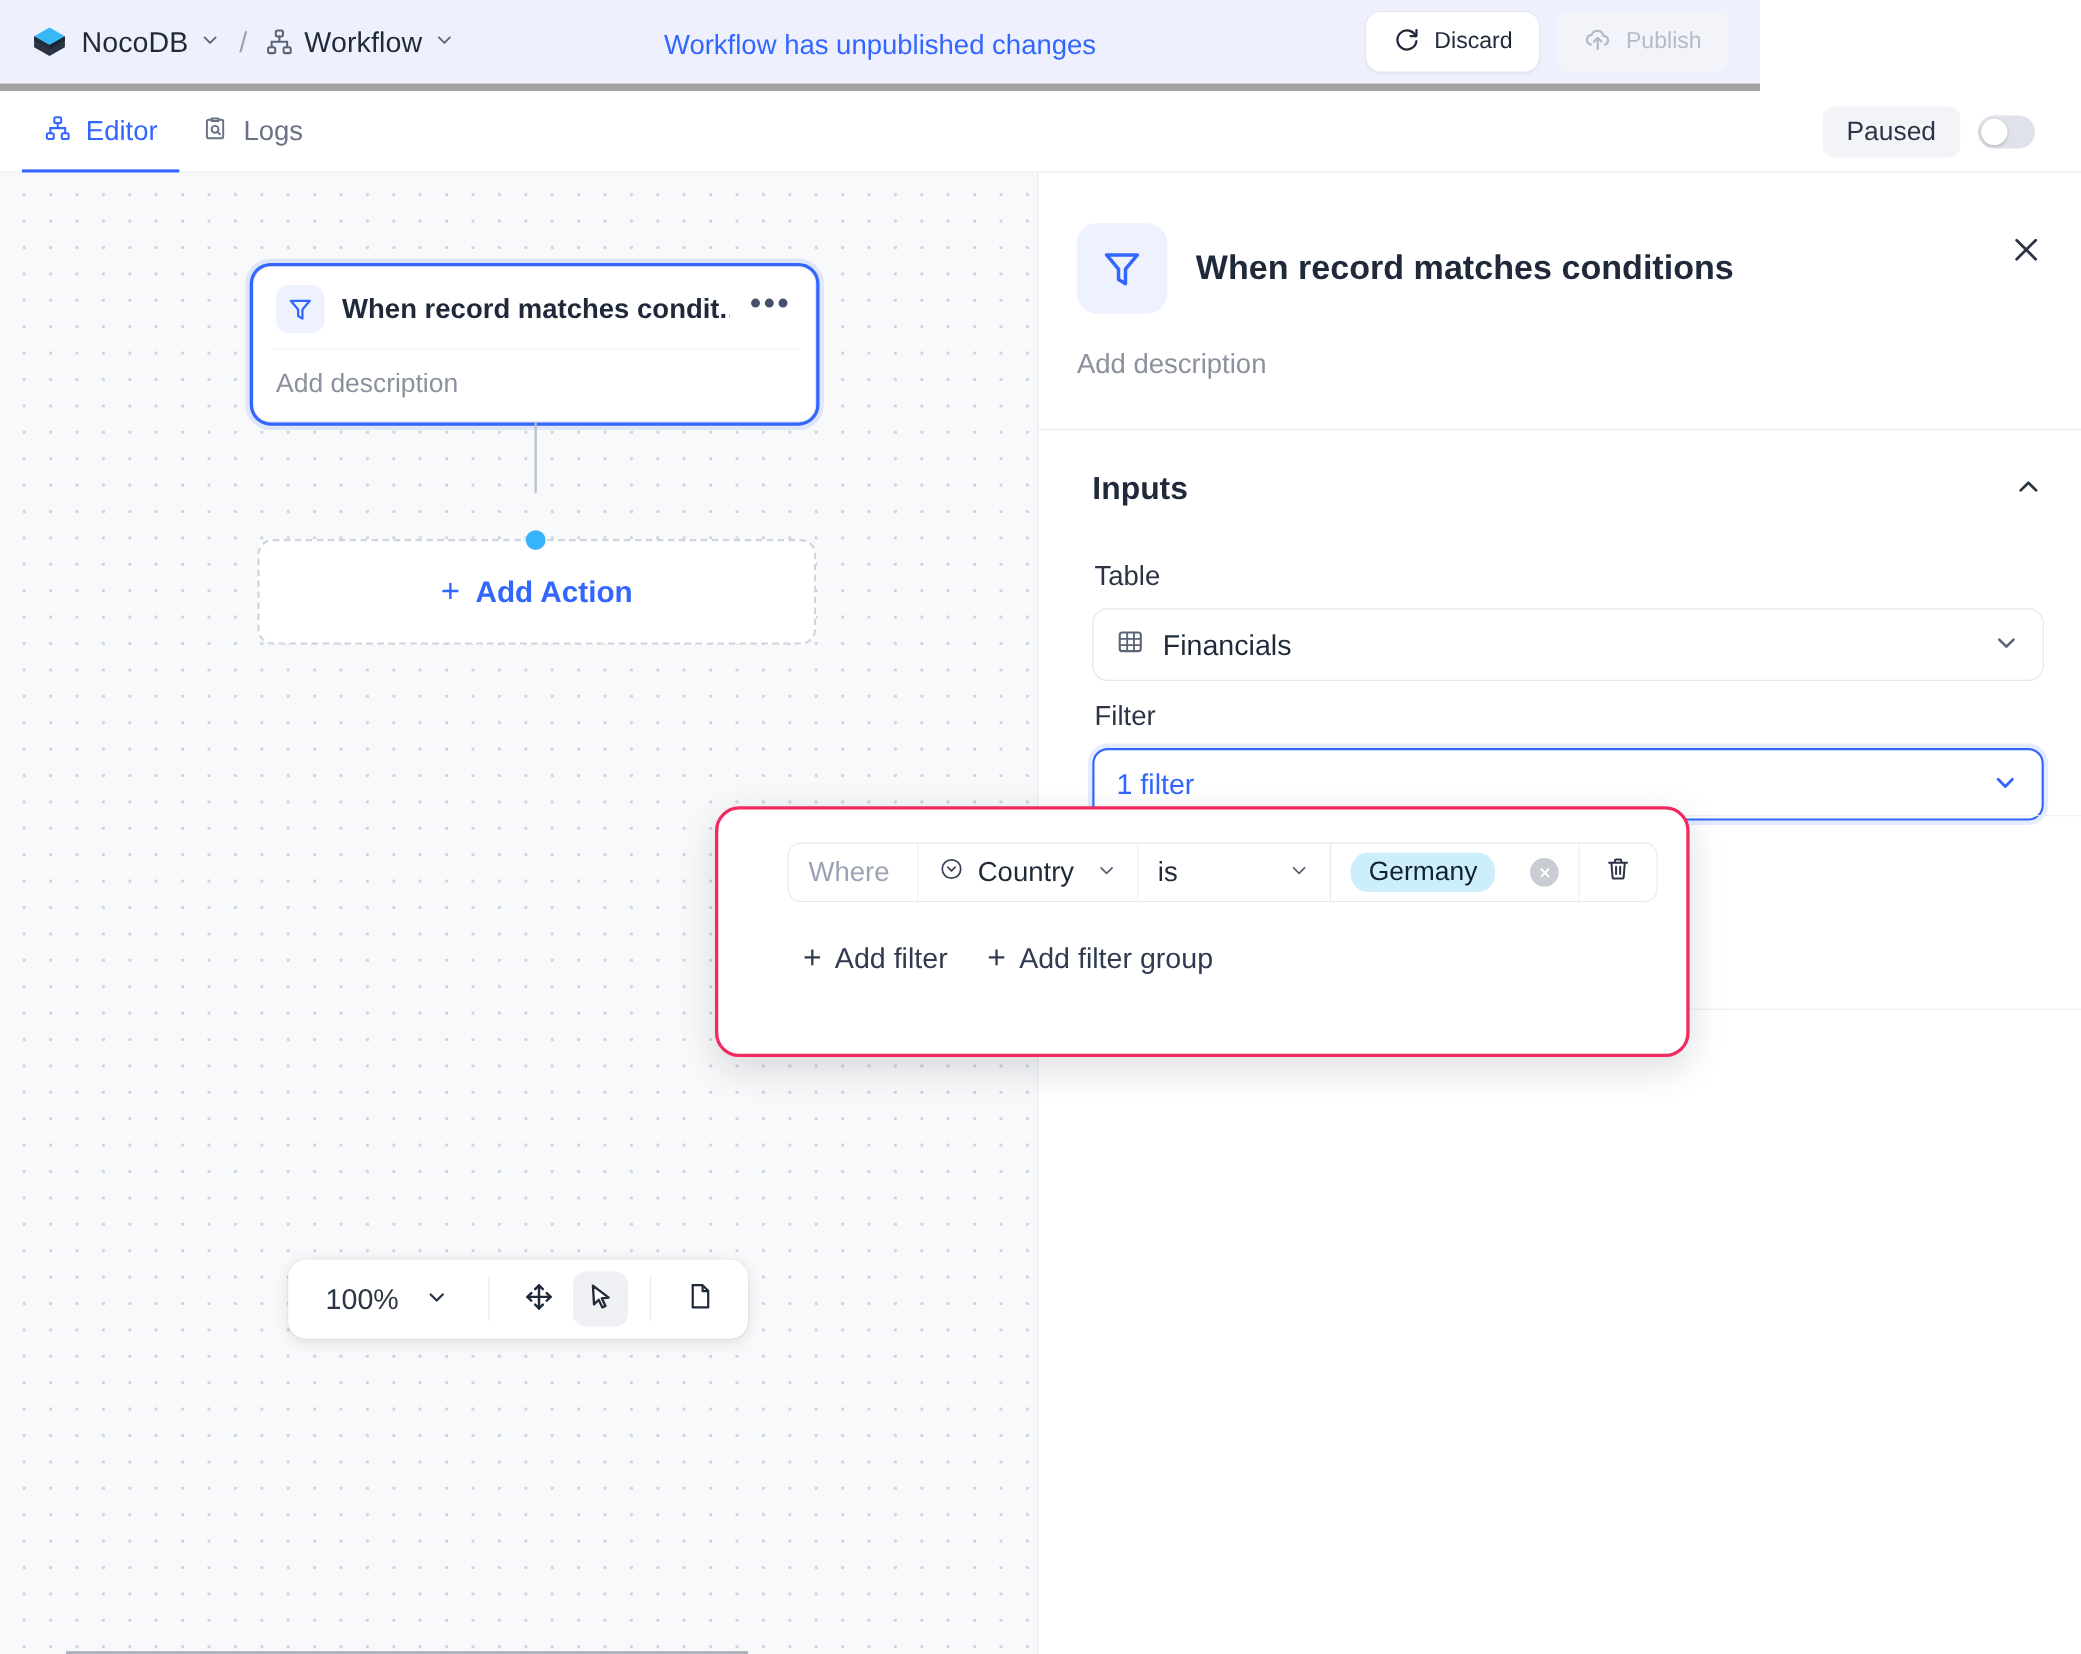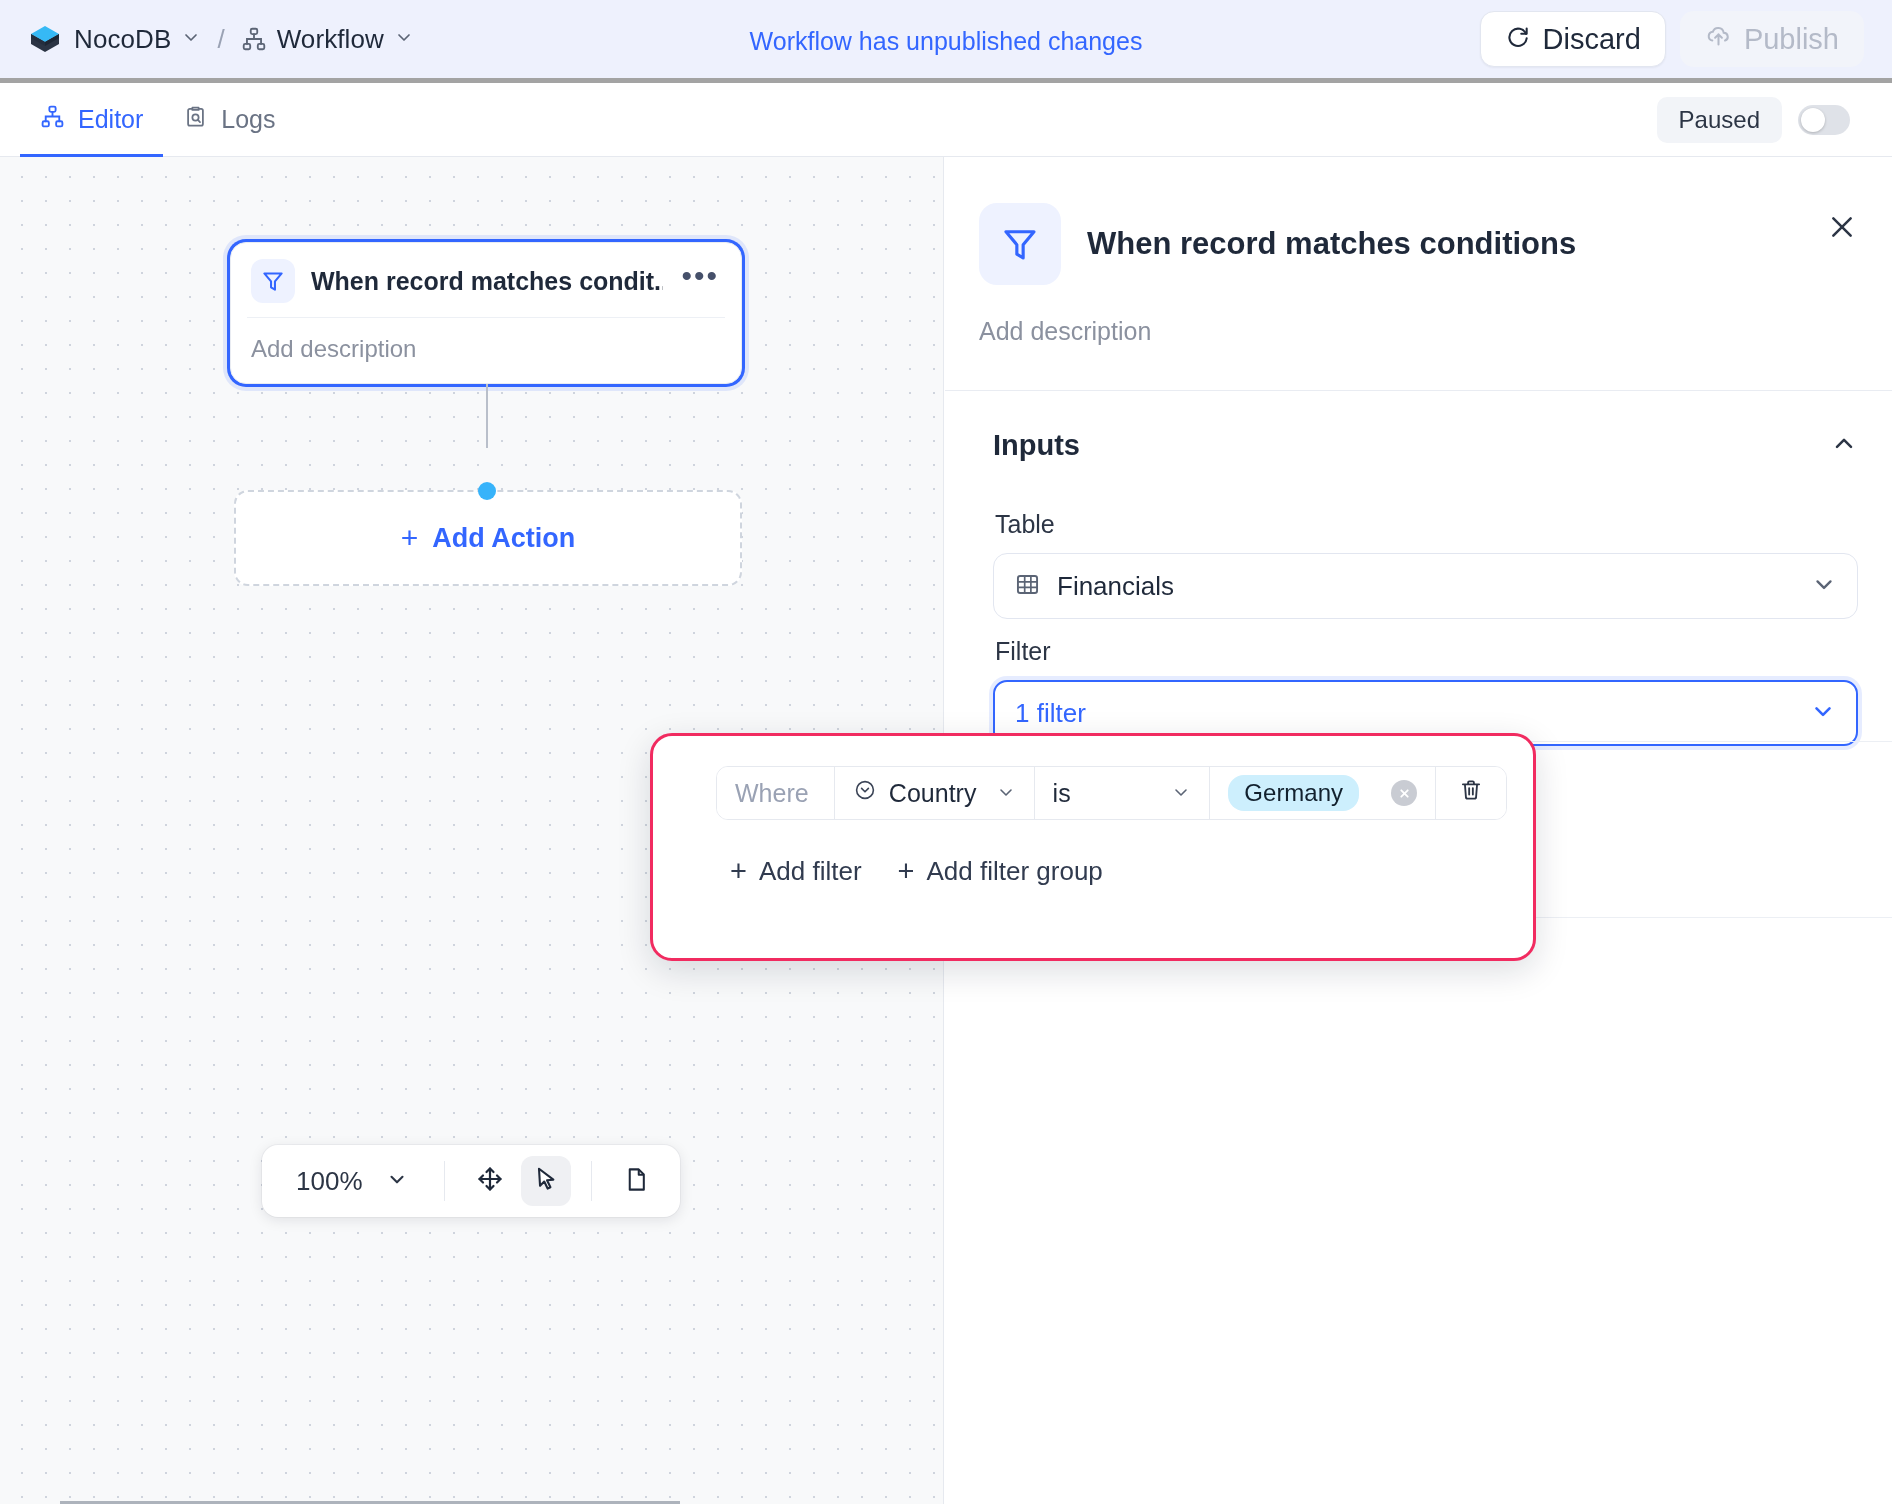--- a/index.html
+++ b/index.html
@@ -12,25 +12,25 @@
   }
   .app {
     position: relative;
     width: 1892px; height: 1504px;
     background: #ffffff;
   }
 
   
   .topbar {
     position: absolute; left: 0; top: 0;
-    width: 1892px; height: 83px;
+    width: 1600px; height: 83px;
     background: #eef1fd;
     display: flex; align-items: center;
     padding: 0 28px;
-    border-bottom: 5px solid #a3a3a3;
+    border-bottom: 7px solid #a3a3a3;
   }
   .breadcrumb { display: flex; align-items: center; gap: 12px; }
   .logo-hex { width: 34px; height: 34px; position: relative; flex: 0 0 auto; }
   .crumb-text {
     font-size: 26px; color: #1f293a; font-weight: 500;
     letter-spacing: .1px; white-space: nowrap;
   }
   .crumb-sep { font-size: 26px; color: #9aa2b4; margin: 0 4px; font-weight: 300; }
   .chev-sm { display: inline-block; }
   .crumb-item { display: flex; align-items: center; gap: 10px; cursor: pointer; }
@@ -39,21 +39,21 @@
     position: absolute; left: 0; right: 0; top: 0; height: 83px;
     display: flex; align-items: center; justify-content: center;
     font-size: 25px; color: #3366ff; pointer-events: none;
   }
   .topbar-actions {
     margin-left: auto; display: flex; align-items: center; gap: 14px; z-index: 3;
   }
   .btn {
     display: flex; align-items: center; gap: 12px;
     height: 56px; padding: 0 24px; border-radius: 14px;
-    font-size: 29px; font-weight: 500; cursor: pointer; white-space: nowrap;
+    font-size: 21px; font-weight: 500; cursor: pointer; white-space: nowrap;
   }
   .btn-discard {
     background: #fff; color: #1f293a;
     border: 1px solid #e2e6f0;
     box-shadow: 0 1px 2px rgba(16,24,40,.05);
   }
   .btn-publish {
     background: #f2f4fa; color: #b4bac8;
     border: 1px solid transparent; cursor: default;
   }

